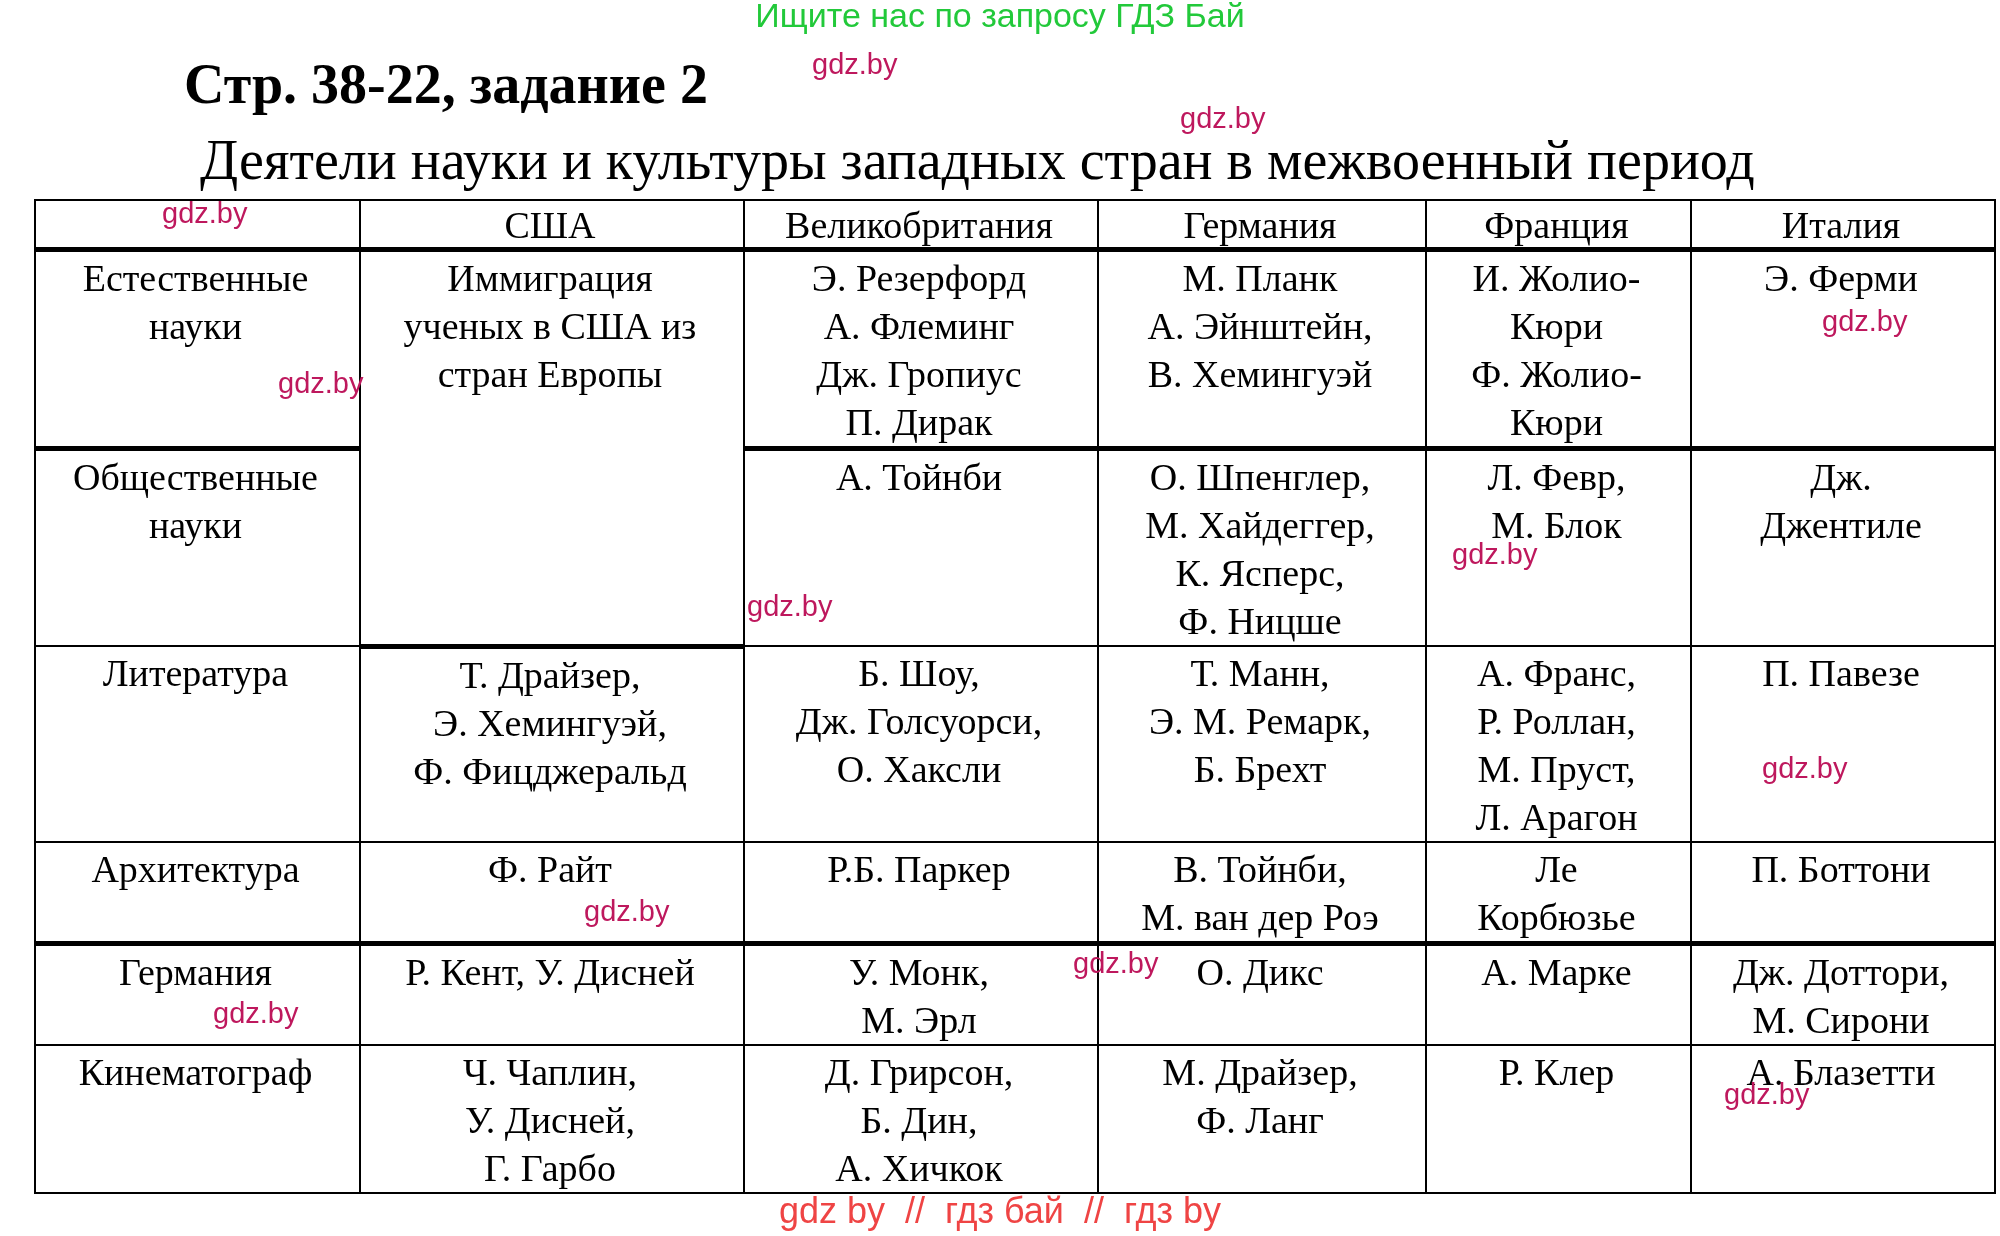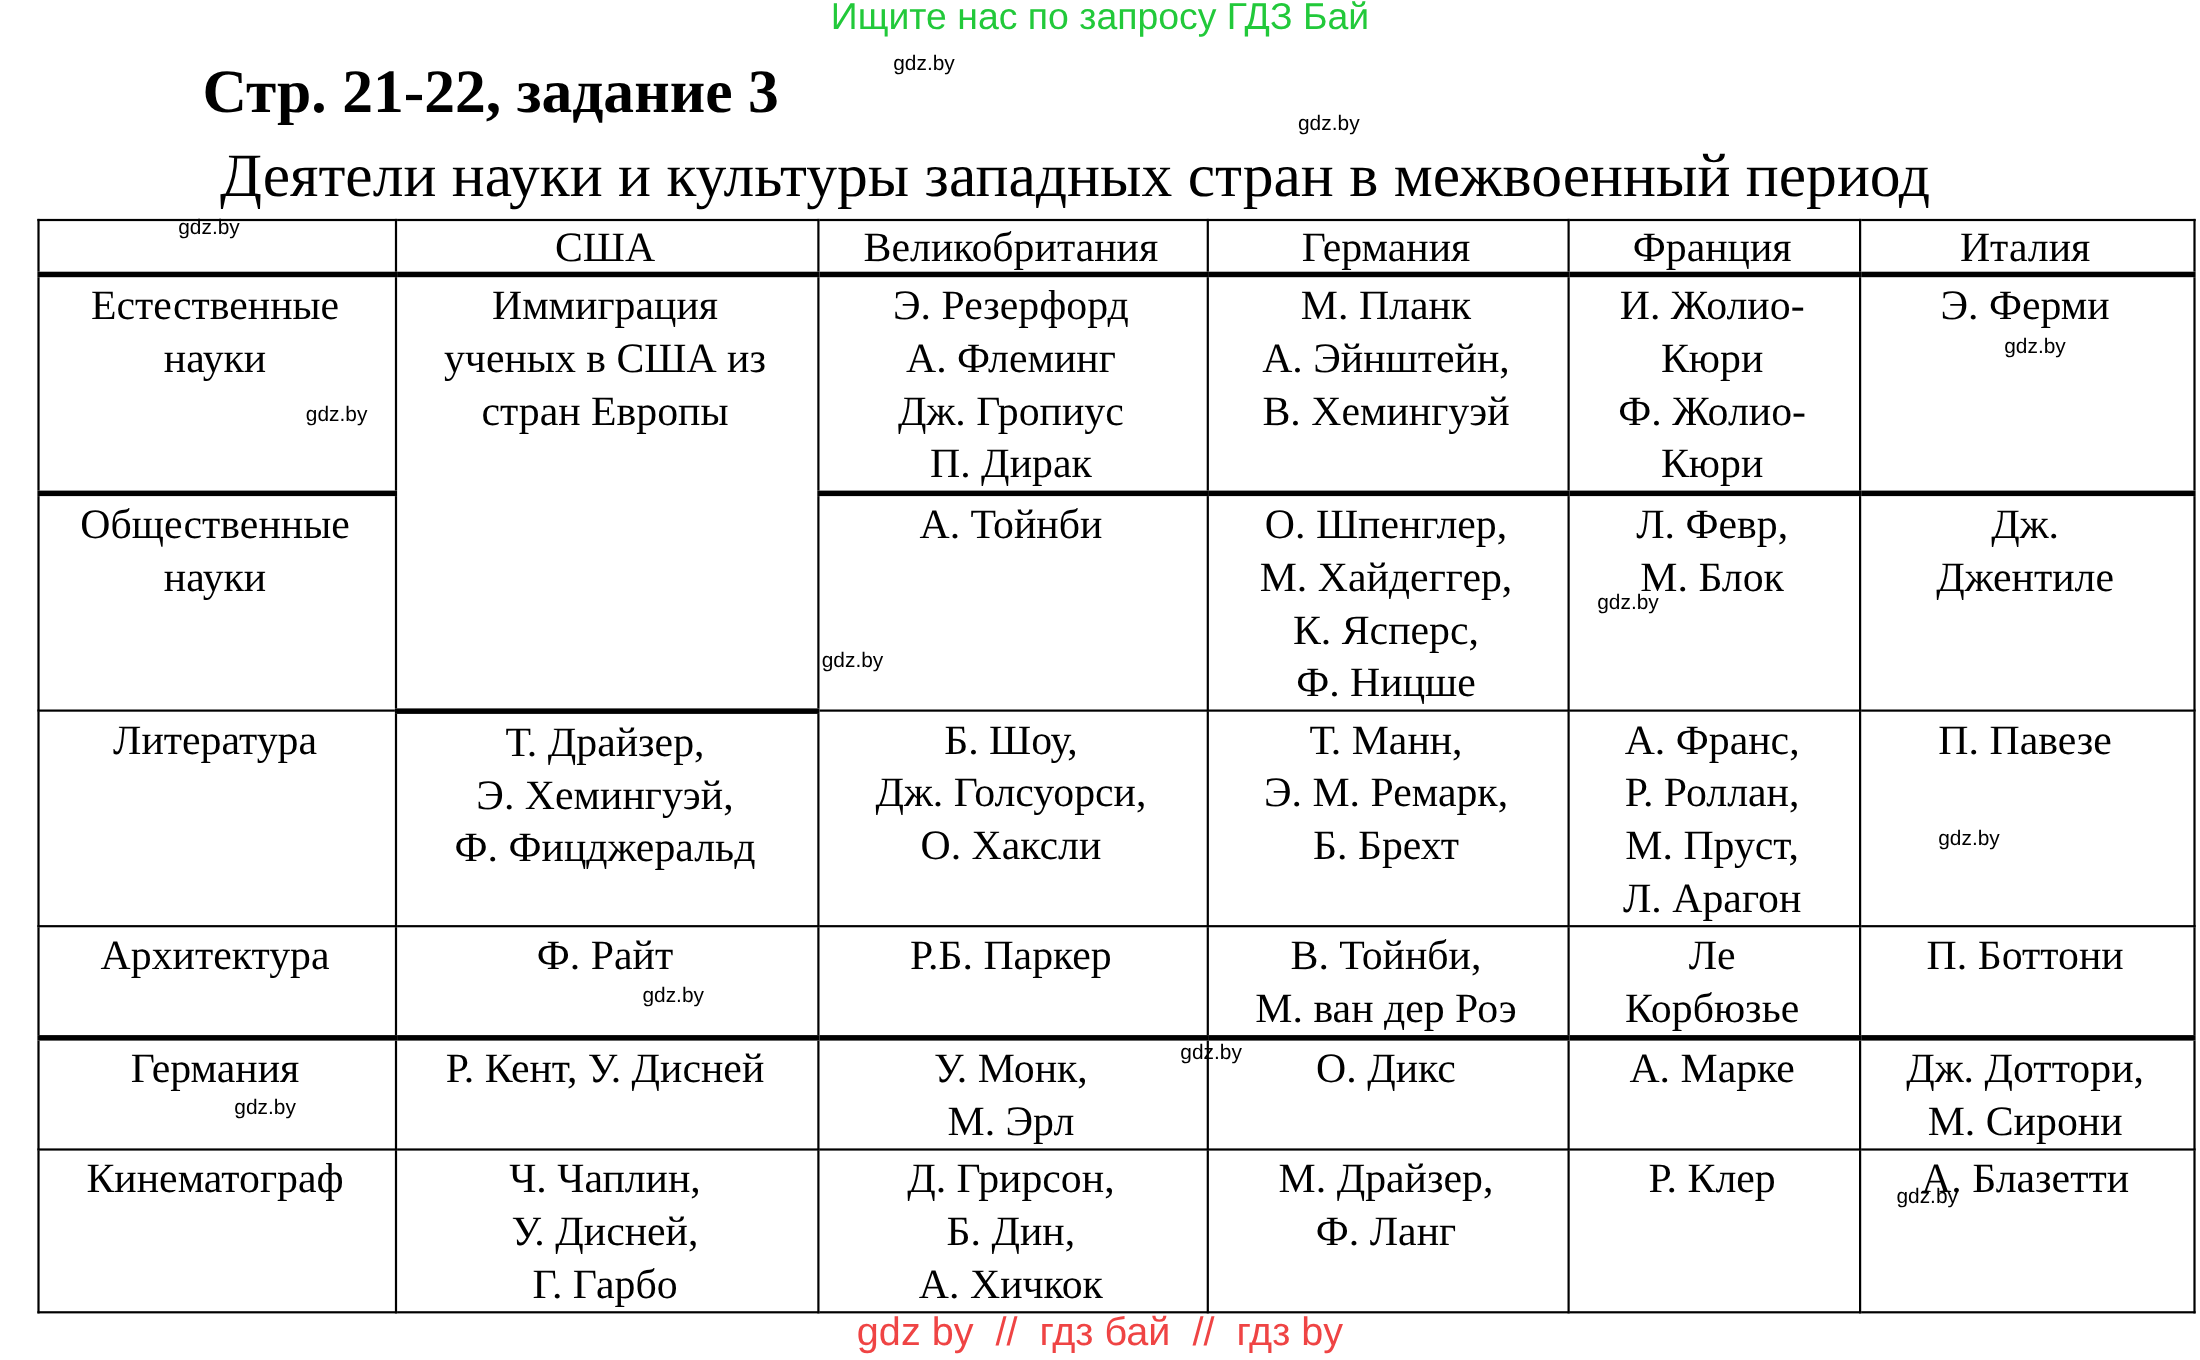--- a/index.html
+++ b/index.html
@@ -3,37 +3,37 @@
 <meta charset="utf-8">
 <style>
   html, body { margin: 0; padding: 0; background: #ffffff; }
   body { width: 2000px; height: 1236px; position: relative; overflow: hidden;
          font-family: "Liberation Serif", "DejaVu Serif", serif; color: #000; }
   .top-banner { position: absolute; left: 0; width: 2000px; top: -4px; text-align: center;
                 font-family: "Liberation Sans", "DejaVu Sans", sans-serif; font-size: 34px; }
   .title { position: absolute; left: 184px; top: 52px; font-size: 56px; font-weight: bold; white-space: nowrap; }
   .subtitle { position: absolute; left: 200px; top: 128px; font-size: 56px; white-space: nowrap; }
   .wm { position: absolute; font-family: "Liberation Sans", "DejaVu Sans", sans-serif;
-        font-size: 19px; color: #000000; white-space: nowrap; z-index: 5; }
+        font-size: 29px; color: #be185d; white-space: nowrap; z-index: 5; }
   table.grid { position: absolute; left: 34px; top: 199px; width: 1960px; height: 973px;
                border-collapse: collapse; table-layout: fixed; }
   table.grid td, table.grid th { border: 2px solid #000; vertical-align: top; text-align: center;
                font-size: 38px; font-weight: normal; line-height: 48px; padding: 2px 4px 0 0; }
   table.grid tr.thick-bottom > td, table.grid tr.thick-bottom > th { border-bottom-width: 5px; }
   table.grid th { line-height: 44px; }
   .cell-line { display: block; }
   .footer { position: absolute; left: 0; width: 2000px; top: 1190px; text-align: center;
             font-family: "Liberation Sans", "DejaVu Sans", sans-serif; font-size: 36px; }
 </style>
 </head>
 <body>
 
 <div class="top-banner" style="color:#22c93a">Ищите нас по запросу ГДЗ Бай</div>
 
-<div class="title">Стр. 21-22, задание 3</div>
+<div class="title">Стр. 38-22, задание 2</div>
 <div class="subtitle">Деятели науки и культуры западных стран в межвоенный период</div>
 
 <table class="grid">
   <colgroup>
     <col style="width:325px">
       <col style="width:384px">
       <col style="width:354px">
     <col style="width:328px">
       <col style="width:265px">
       <col style="width:304px">

